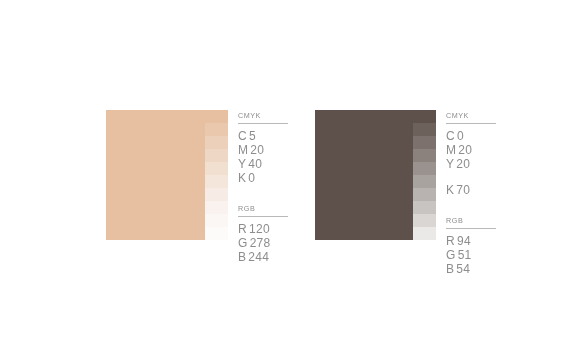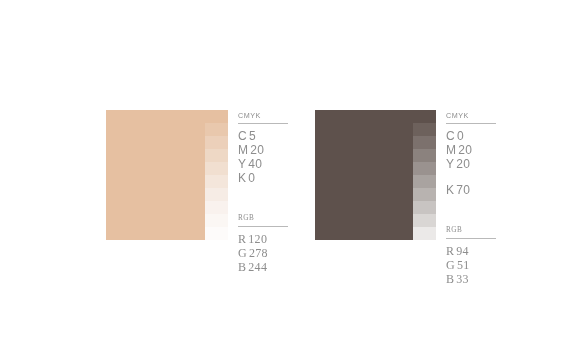--- a/index.html
+++ b/index.html
@@ -49,21 +49,21 @@
     width: 100%;
     flex: 1 1 0;
   }
   .spec-column {
     width: 50px;
     margin-left: 10px;
     flex: 0 0 auto;
     padding-top: 1px;
   }
   .spec-group { margin: 0; }
-  .spec-group.rgb-group { margin-top: 29px; font-family: Liberation Serif, serif; }
+  .spec-group.rgb-group { margin-top: 19px; }
 
   .spec-header {
     font-size: 7.2px;
     letter-spacing: 0.55px;
     color: #8d8d8d;
     padding-bottom: 3px;
     line-height: 9px;
     border-bottom: 1px solid #b9b9b9;
     margin-bottom: 5px;
   }
@@ -131,18 +131,18 @@
         <div class="spec-header" style="color: rgb(141, 141, 141); border-bottom-color: rgb(185, 185, 185);">CMYK</div>
         <div class="spec-row" style="color: rgb(141, 141, 141);"><span class="chan-letter">C</span><span>0</span></div>
         <div class="spec-row" style="color: rgb(141, 141, 141);"><span class="chan-letter">M</span><span>20</span></div>
         <div class="spec-row" style="color: rgb(141, 141, 141);"><span class="chan-letter">Y</span><span>20</span></div>
         <div class="spec-row" style="color: rgb(141, 141, 141); margin-top: 12px;"><span class="chan-letter">K</span><span>70</span></div>
       </div>
       <div class="spec-group rgb-group">
         <div class="spec-header" style="color: rgb(141, 141, 141); border-bottom-color: rgb(185, 185, 185);">RGB</div>
         <div class="spec-row" style="color: rgb(141, 141, 141);"><span class="chan-letter">R</span><span>94</span></div>
         <div class="spec-row" style="color: rgb(141, 141, 141);"><span class="chan-letter">G</span><span>51</span></div>
-        <div class="spec-row" style="color: rgb(141, 141, 141);"><span class="chan-letter">B</span><span>33</span></div>
+        <div class="spec-row" style="color: rgb(141, 141, 141);"><span class="chan-letter">B</span><span>54</span></div>
       </div>
     </div>
   </div>
 
 </div>
 
 </body></html>

